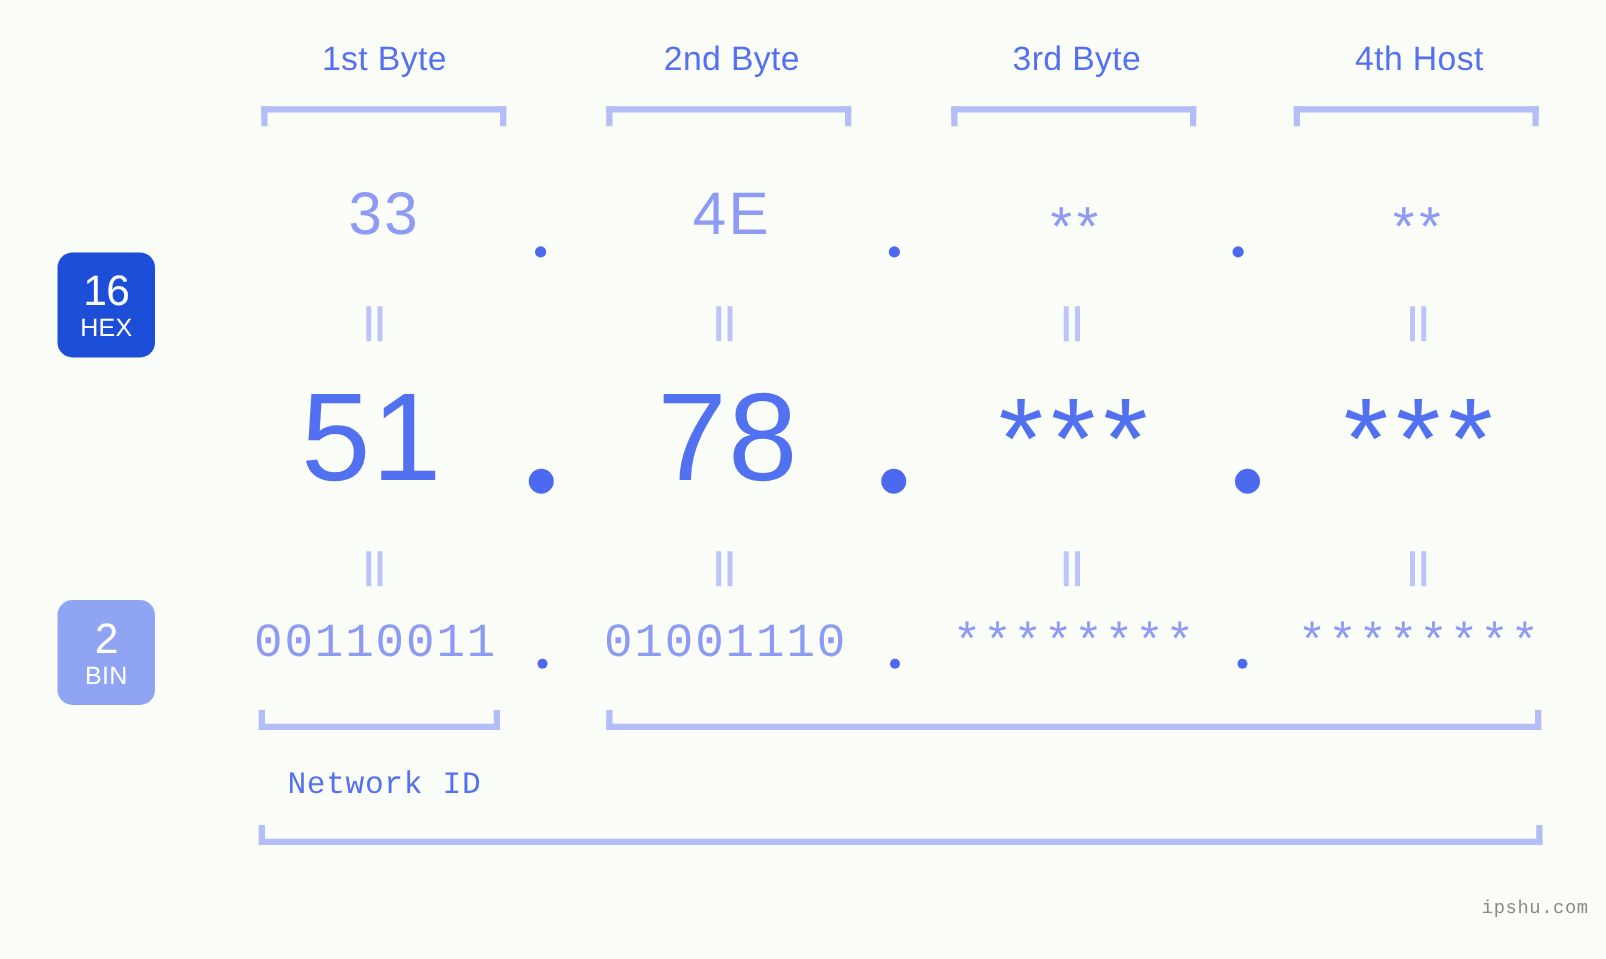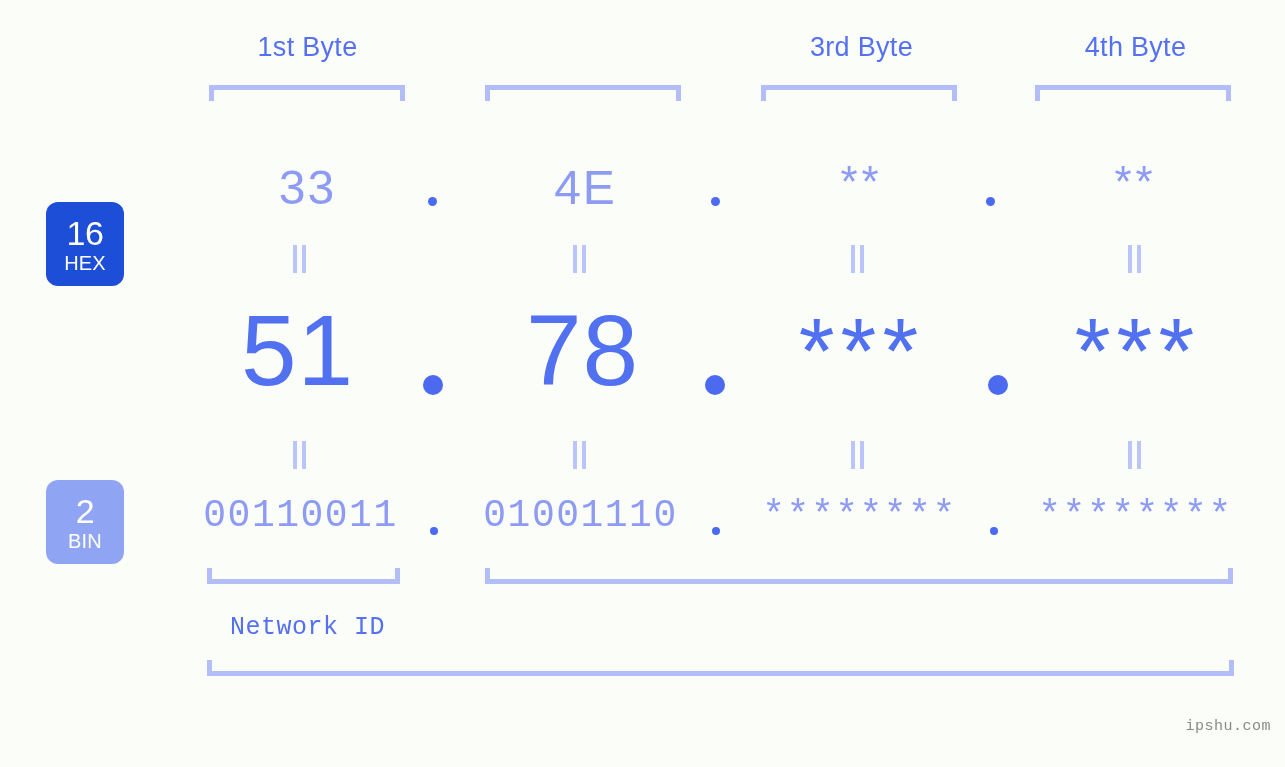--- a/index.html
+++ b/index.html
@@ -85,21 +85,21 @@
   
   .value-cell {
     position: absolute;
     text-align: center;
     white-space: nowrap;
     line-height: 1;
   }
 
   
   .row-hex .value-cell {
-    top: 164px;
+    top: 148px;
     font-family: "Liberation Sans", sans-serif;
     font-size: 48px;
     color: #8d9bf4;
     letter-spacing: 2px;
   }
   .row-hex .value-cell.masked {
     font-size: 44px;
     letter-spacing: 4px;
   }
 
@@ -188,25 +188,28 @@
   }
 </style>
 </head>
 <body>
 
 <div id="stage">
 
   <div class="byte-header" style="left:190px; width:235px;">
     <span>1st Byte</span>
   </div>
+  <div class="byte-header" style="left:468px; width:235px;">
+    <span>2nd Byte</span>
+  </div>
   <div class="byte-header" style="left:744px; width:235px;">
     <span>3rd Byte</span>
   </div>
   <div class="byte-header" style="left:1018px; width:235px;">
-    <span>4th Byte</span>
+    <span>4th Host</span>
   </div>
 
   <div class="bracket-down" style="left:209px; top:85px; width:196px;"></div>
   <div class="bracket-down" style="left:485px; top:85px; width:196px;"></div>
   <div class="bracket-down" style="left:761px; top:85px; width:196px;"></div>
   <div class="bracket-down" style="left:1035px; top:85px; width:196px;"></div>
 
   <div class="base-badge" id="badge-hex">
     <span class="base-num">16</span>
     <span class="base-name">HEX</span>

